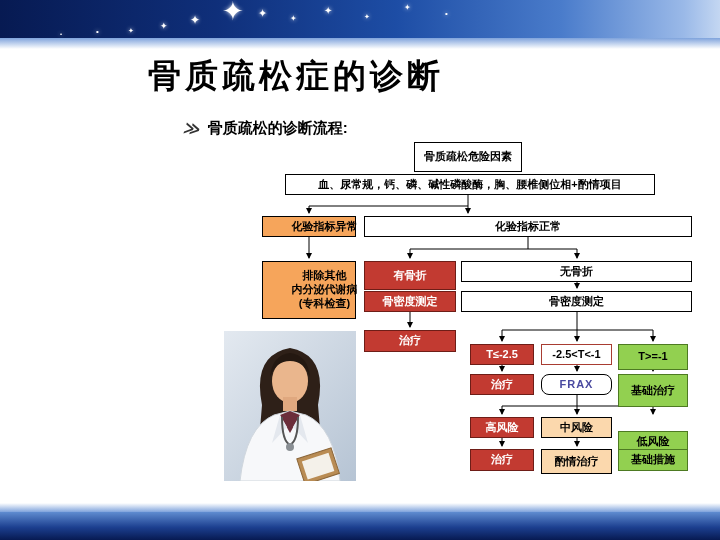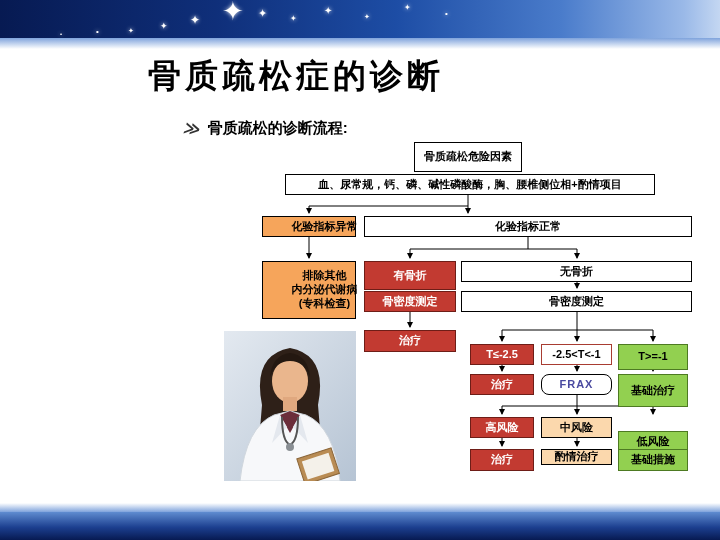--- a/index.html
+++ b/index.html
@@ -161,21 +161,21 @@
 
   <div class="node red" style="left:470px; top:374px; width:64px; height:21px;">治疗</div>
   <div class="node frax" style="left:541px; top:374px; width:71px; height:21px;">FRAX</div>
   <div class="node green" style="left:618px; top:374px; width:70px; height:33px;">基础治疗</div>
 
   <div class="node red" style="left:470px; top:417px; width:64px; height:21px;">高风险</div>
   <div class="node peach" style="left:541px; top:417px; width:71px; height:21px;">中风险</div>
   <div class="node green" style="left:618px; top:417px; width:70px; height:21px;margin-top:14px;">低风险</div>
 
   <div class="node red" style="left:470px; top:449px; width:64px; height:22px;">治疗</div>
-  <div class="node peach" style="left:541px; top:449px; width:71px; height:16px;">酌情治疗</div>
+  <div class="node peach" style="left:541px; top:449px; width:71px; height:25px;">酌情治疗</div>
   <div class="node green" style="left:618px; top:449px; width:70px; height:22px;">基础措施</div>
 
   <div class="photo">
     <svg viewBox="0 0 132 150" width="132" height="150" xmlns="http://www.w3.org/2000/svg">
       <defs>
         <linearGradient id="pbg" x1="0" y1="0" x2="1" y2="1">
           <stop offset="0" stop-color="#e3e9f0"></stop>
           <stop offset="1" stop-color="#b6c4d4"></stop>
         </linearGradient>
       </defs>

